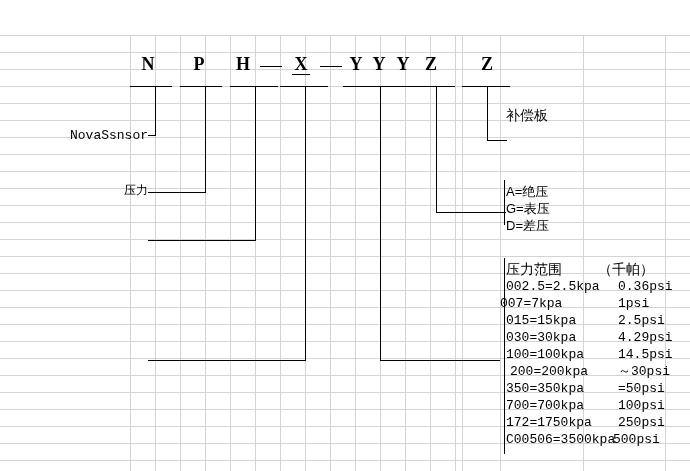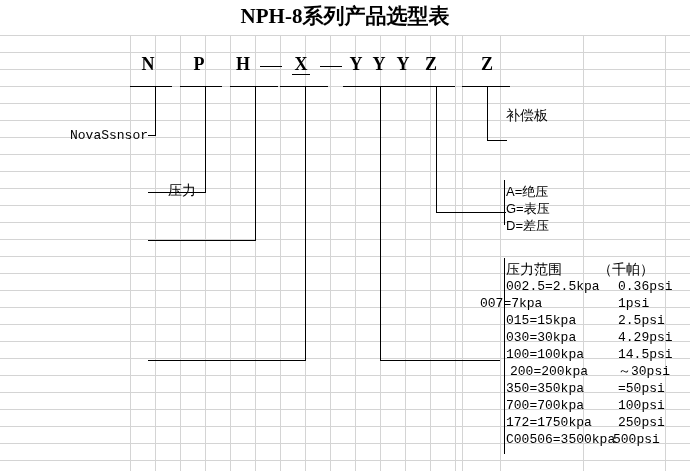--- a/index.html
+++ b/index.html
@@ -102,21 +102,20 @@
       <div class="gridline-v" style="left: 380px; height: 471px; top: 35px;"></div>
       <div class="gridline-v" style="left: 405px; height: 471px; top: 35px;"></div>
       <div class="gridline-v" style="left: 430px; height: 471px; top: 35px;"></div>
       <div class="gridline-v" style="left: 455px; height: 471px; top: 35px;"></div>
       <div class="gridline-v" style="left: 462px; height: 471px; top: 35px;"></div>
       <div class="gridline-v" style="left: 500px; height: 471px; top: 35px;"></div>
       <div class="gridline-v" style="left: 583px; height: 471px; top: 35px;"></div>
       <div class="gridline-v" style="left: 665px; height: 471px; top: 35px;"></div>
     </div>
 
-  <div id="title">NPH-8系列产品选型表</div>
 
   <div id="code-layer">
       <div class="code-char" style="left: 139px; top: 55px; width: 18px;">N</div>
       <div class="code-char" style="left: 190px; top: 55px; width: 18px;">P</div>
       <div class="code-char" style="left: 234px; top: 55px; width: 18px;">H</div>
       <div class="dash" style="left: 260px; top: 66px; width: 22px;"></div>
       <div class="code-char under" style="left: 292px; top: 55px; width: 18px;">X</div>
       <div class="dash" style="left: 320px; top: 66px; width: 22px;"></div>
       <div class="code-char" style="left: 347px; top: 55px; width: 18px;">Y</div>
       <div class="code-char" style="left: 370px; top: 55px; width: 18px;">Y</div>
@@ -144,38 +143,38 @@
       <div class="lead-h" style="left: 380px; top: 360px; width: 120px;"></div>
       <div class="lead-v" style="left: 436px; top: 86px; height: 126px;"></div>
       <div class="lead-h" style="left: 436px; top: 212px; width: 70px;"></div>
       <div class="lead-v" style="left: 487px; top: 86px; height: 54px;"></div>
       <div class="lead-h" style="left: 487px; top: 140px; width: 20px;"></div>
       <div class="lead-v" style="left: 504px; top: 180px; height: 45px;"></div>
       <div class="lead-v" style="left: 504px; top: 258px; height: 196px;"></div>
     </div>
 
   <div class="lbl mono r-anchor" style="left:148px;top:128px;">NovaSsnsor</div>
-  <div class="lbl r-anchor" style="left:148px;top:182px;font-size:14px;margin-left:48px;">压力</div>
+  <div class="lbl r-anchor" style="left:148px;top:182px;font-size:12px;">压力</div>
 
   <div class="lbl" style="left:506px;top:107px;font-size:14px;">补偿板</div>
 
   <div class="lbl" style="left:506px;top:184px;font-size:13px;">A=绝压</div>
   <div class="lbl" style="left:506px;top:201px;font-size:13px;">G=表压</div>
   <div class="lbl" style="left:506px;top:218px;font-size:13px;">D=差压</div>
 
   <div id="range-block">
     <div class="lbl" style="left:506px;top:261px;font-size:14px;">压力范围</div>
     <div class="lbl" style="left:598px;top:261px;font-size:14px;">（千帕）</div>
     <div id="range-rows">
         <div>
           <div class="lbl mono" style="left: 506px; top: 279px;">002.5=2.5kpa</div>
           <div class="lbl mono" style="left: 618px; top: 279px;">0.36psi</div>
         </div>
         <div>
-          <div class="lbl mono" style="left: 480px; top: 296px;">007=7kpa</div>
+          <div class="lbl mono" style="left: 500px; top: 296px;">007=7kpa</div>
           <div class="lbl mono" style="left: 618px; top: 296px;">1psi</div>
         </div>
         <div>
           <div class="lbl mono" style="left: 506px; top: 313px;">015=15kpa</div>
           <div class="lbl mono" style="left: 618px; top: 313px;">2.5psi</div>
         </div>
         <div>
           <div class="lbl mono" style="left: 506px; top: 330px;">030=30kpa</div>
           <div class="lbl mono" style="left: 618px; top: 330px;">4.29psi</div>
         </div>

